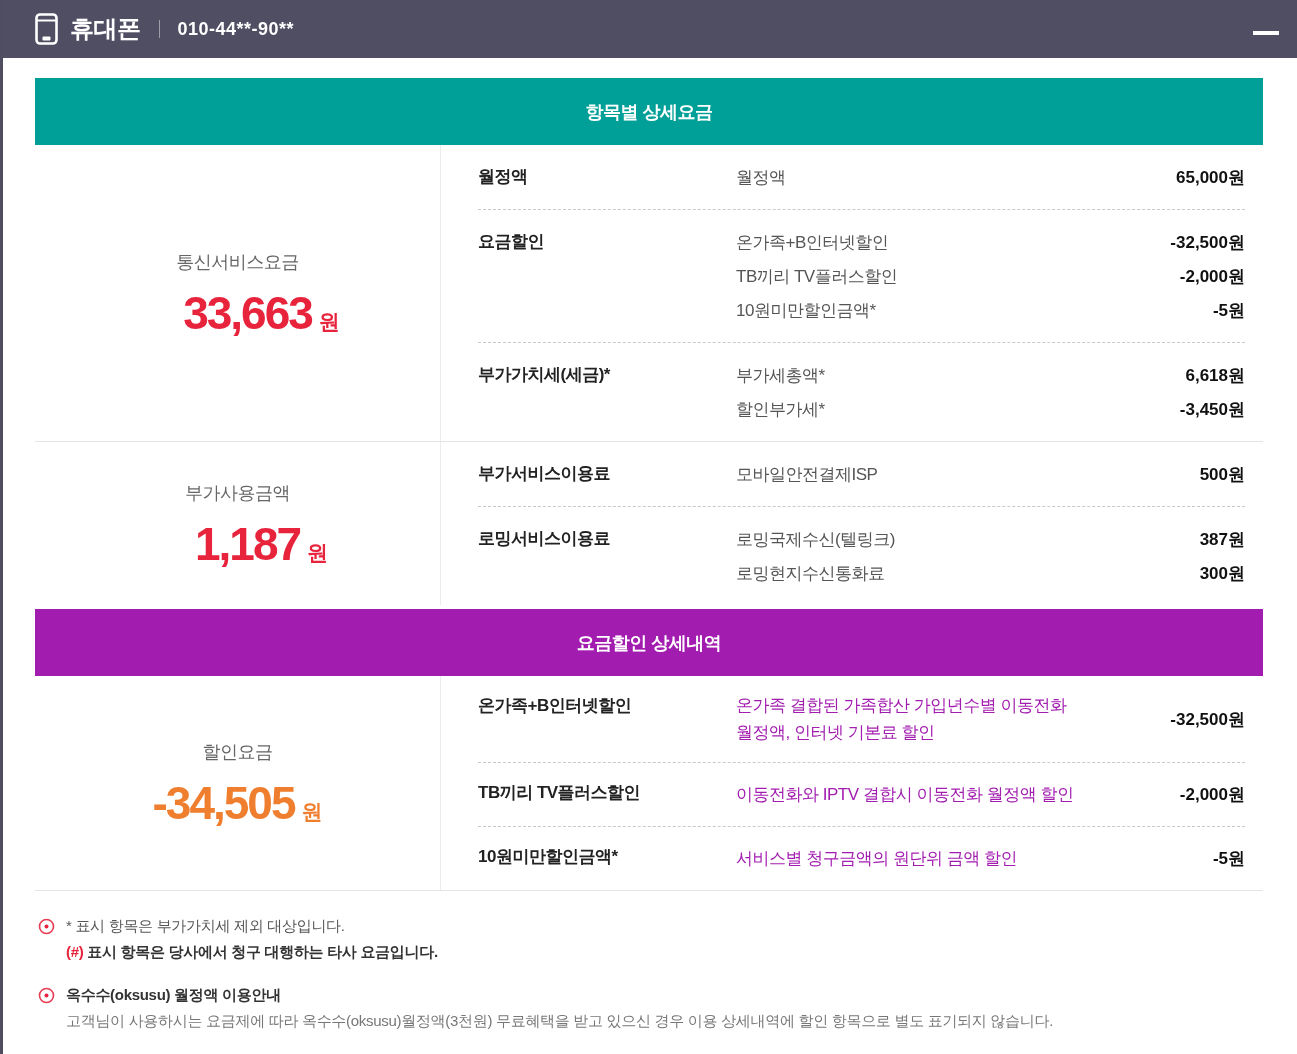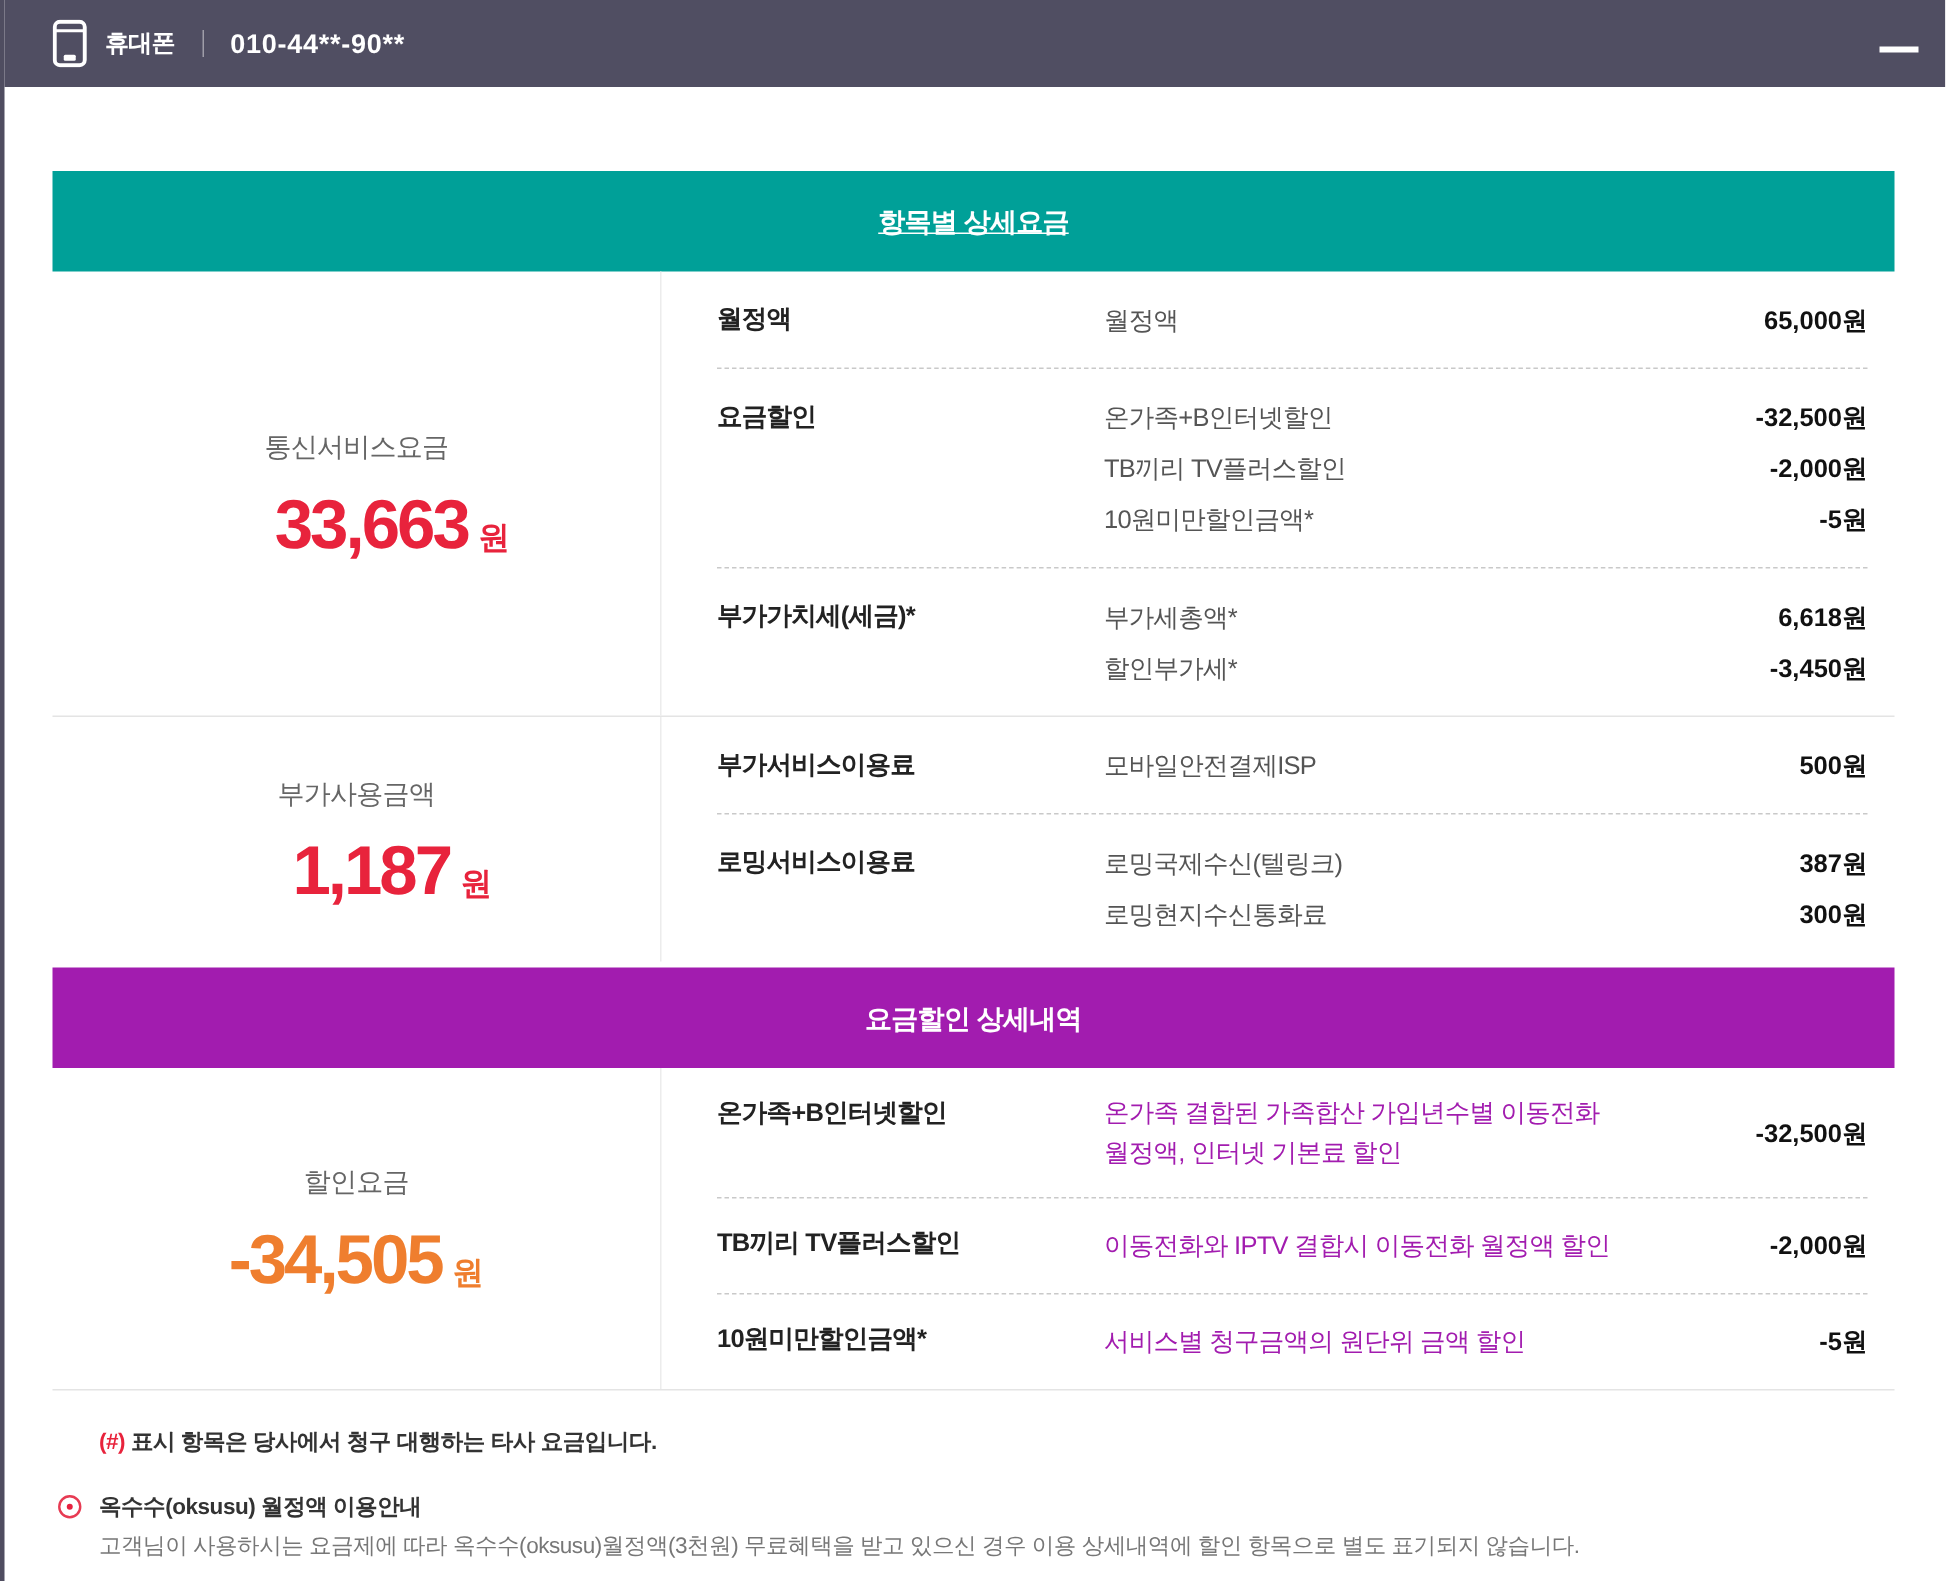--- a/index.html
+++ b/index.html
@@ -5,31 +5,31 @@
   * { margin:0; padding:0; box-sizing:border-box; }
   html,body { background:#fff; }
   body { font-family:"Liberation Sans","DejaVu Sans",sans-serif; width:1297px; height:1054px; }
   .window { position:relative; width:1297px; height:1054px; background:#fff;
             border-left:3px solid #4f4d60; overflow:hidden; }
 
   
   .titlebar { position:absolute; top:0; left:-3px; width:1297px; height:58px;
               background:#504e62; display:flex; align-items:center; padding-left:35px; }
   .titlebar .phone-ic { display:flex; align-items:center; margin-right:12px; }
-  .titlebar .tb-title { color:#fff; font-size:16px; font-weight:bold; letter-spacing:-0.5px; }
+  .titlebar .tb-title { color:#fff; font-size:24px; font-weight:bold; letter-spacing:-0.5px; }
   .tb-sep { width:1px; height:18px; background:rgba(255,255,255,0.45); margin:0 18px; }
   .tb-number { color:#fff; font-size:18px; font-weight:bold; letter-spacing:0.5px; }
   .tb-minimize { position:absolute; right:18px; top:31px; width:26px; height:4px;
                  background:#fff; border:none; cursor:pointer; padding:0; }
 
   
   .content { position:absolute; top:58px; left:32px; width:1228px; }
   .band { height:67px; display:flex; align-items:center; justify-content:center;
           color:#fff; font-size:18px; font-weight:bold; letter-spacing:-0.5px; }
-  .band.teal { background:#00a098; margin-top:56px;text-decoration:underline; }
+  .band.teal { background:#00a098; margin-top:20px; }
   .band.orange { background:#a21caf; margin-top:4px; }
 
   .bill-table { width:100%; }
   .group { display:flex; }
   .group-divider { border:none; border-top:1px solid #e4e4e4; width:100%; }
   .table-end { border:none; border-top:1px solid #e4e4e4; width:100%; }
 
   .summary { width:406px; flex:0 0 406px; border-right:1px solid #ececec;
              display:flex; flex-direction:column; align-items:center; justify-content:center; gap:16px; }
   .summary-label { font-size:18px; color:#666; letter-spacing:-0.5px; }
@@ -204,20 +204,30 @@
             <div class="desc">서비스별 청구금액의 원단위 금액 할인</div>
             <div class="dval">-5원</div>
           </div>
         </div>
       </div>
       <hr class="table-end">
     </div>
 
     <div class="notes">
       <div class="note">
+        <div class="note-line">
+          <span class="note-ic">
+            <svg width="17" height="17" viewBox="0 0 17 17">
+              <circle cx="8.5" cy="8.5" r="7" fill="none" stroke="#e73b53" stroke-width="1.6"></circle>
+              <circle cx="8.5" cy="8.5" r="2" fill="#e7213f"></circle>
+            </svg>
+          </span>
+          <span>*</span>
+          <span>표시 항목은 부가가치세 제외 대상입니다.</span>
+        </div>
         <div class="note-line bold">
           <span class="hash">(#)</span>
           <span>표시 항목은 당사에서 청구 대행하는 타사 요금입니다.</span>
         </div>
       </div>
       <div class="note">
         <div class="note-line bold">
           <span class="note-ic">
             <svg width="17" height="17" viewBox="0 0 17 17">
               <circle cx="8.5" cy="8.5" r="7" fill="none" stroke="#e73b53" stroke-width="1.6"></circle>

